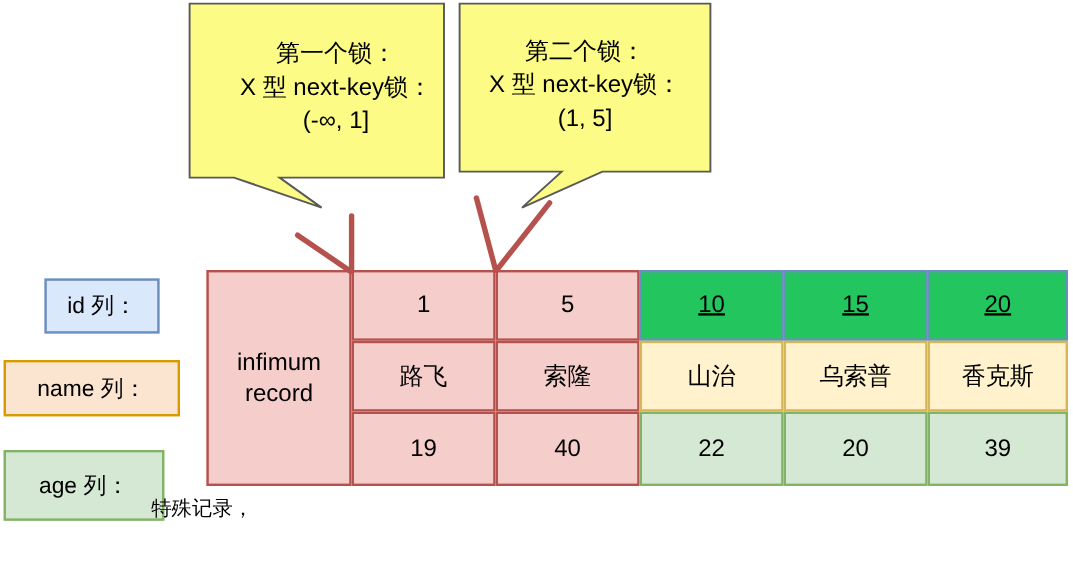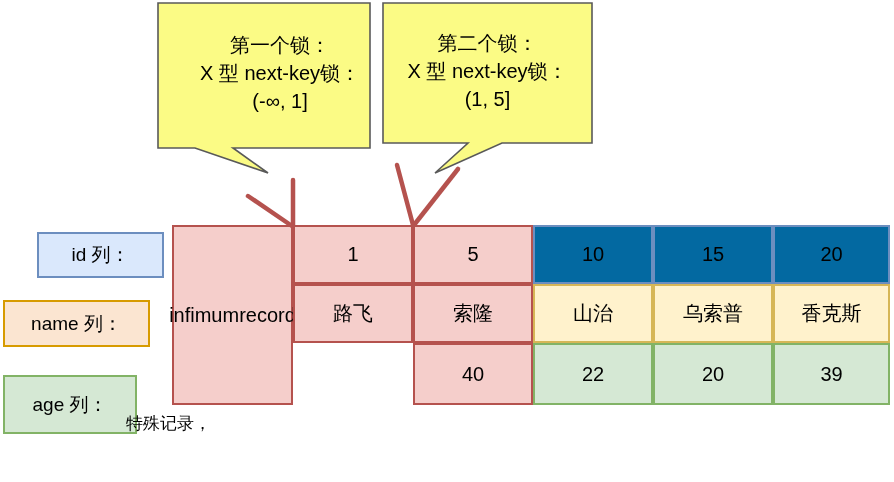--- a/index.html
+++ b/index.html
@@ -14,39 +14,39 @@
     position:absolute;z-index:5;display:flex;flex-direction:column;justify-content:center;
     align-items:center;text-align:center;font-size:20px;line-height:28px;font-weight:400;
   }
   #callout-text-1{left:158px;top:3px;width:212px;height:140px;padding-left:16px;}
   #callout-text-2{left:383px;top:3px;width:209px;height:136px;}
   
   .row-label{
     position:absolute;display:flex;align-items:center;justify-content:center;
     font-size:19px;box-sizing:border-box;z-index:2;
   }
-  #label-id  {left:37px;top:232px;width:127px;height:46px;background:#dae8fc;border:2px solid #6c8ebf;}
+  #label-id  {left:37px;top:232px;width:96px;height:46px;background:#dae8fc;border:2px solid #6c8ebf;}
   #label-name{left:3px; top:300px;width:147px;height:47px;background:#fbe5d1;border:2px solid #d79b00;}
   #label-age {left:3px; top:375px;width:134px;height:59px;background:#d5e8d4;border:2px solid #82b366;}
   
   #records-table{
     position:absolute;left:172px;top:225px;z-index:1;
     display:grid;
     grid-template-columns:121px 120px 120px 120px 120px 117px;
     grid-template-rows:59px 59px 62px;
   }
   .cell{
     box-sizing:border-box;border:2px solid;display:flex;align-items:center;justify-content:center;
     font-size:20px;
   }
   .cell.pink  {background:#f5cecb;border-color:#b5524e;}
-  .cell.blue  {background:#0369a1;border-color:#6c8ebf;}
+  .cell.blue  {background:#22c55e;border-color:#6c8ebf;text-decoration:underline;}
   .cell.yellow{background:#fff2cc;border-color:#d6b656;}
   .cell.green {background:#d5e8d4;border-color:#82b366;}
-  .cell.infimum{flex-direction:row;line-height:26px;}
+  .cell.infimum{flex-direction:column;line-height:26px;}
   
   #caption{
     position:absolute;left:126px;top:413px;width:112px;z-index:2;
     font-size:17px;line-height:22px;text-align:left;
   }
 </style>
 </head>
 <body>
 
 <div id="canvas">
@@ -96,20 +96,21 @@
     <div class="cell blue" style="grid-column:4;grid-row:1">10</div>
     <div class="cell blue" style="grid-column:5;grid-row:1">15</div>
     <div class="cell blue" style="grid-column:6;grid-row:1">20</div>
 
     <div class="cell pink" style="grid-column:2;grid-row:2">路飞</div>
     <div class="cell pink" style="grid-column:3;grid-row:2">索隆</div>
     <div class="cell yellow" style="grid-column:4;grid-row:2">山治</div>
     <div class="cell yellow" style="grid-column:5;grid-row:2">乌索普</div>
     <div class="cell yellow" style="grid-column:6;grid-row:2">香克斯</div>
 
+    <div class="cell pink" style="grid-column:2;grid-row:3">19</div>
     <div class="cell pink" style="grid-column:3;grid-row:3">40</div>
     <div class="cell green" style="grid-column:4;grid-row:3">22</div>
     <div class="cell green" style="grid-column:5;grid-row:3">20</div>
     <div class="cell green" style="grid-column:6;grid-row:3">39</div>
   </div>
 
   <div id="caption">
     <div>特殊记录，</div>
   </div>
 

